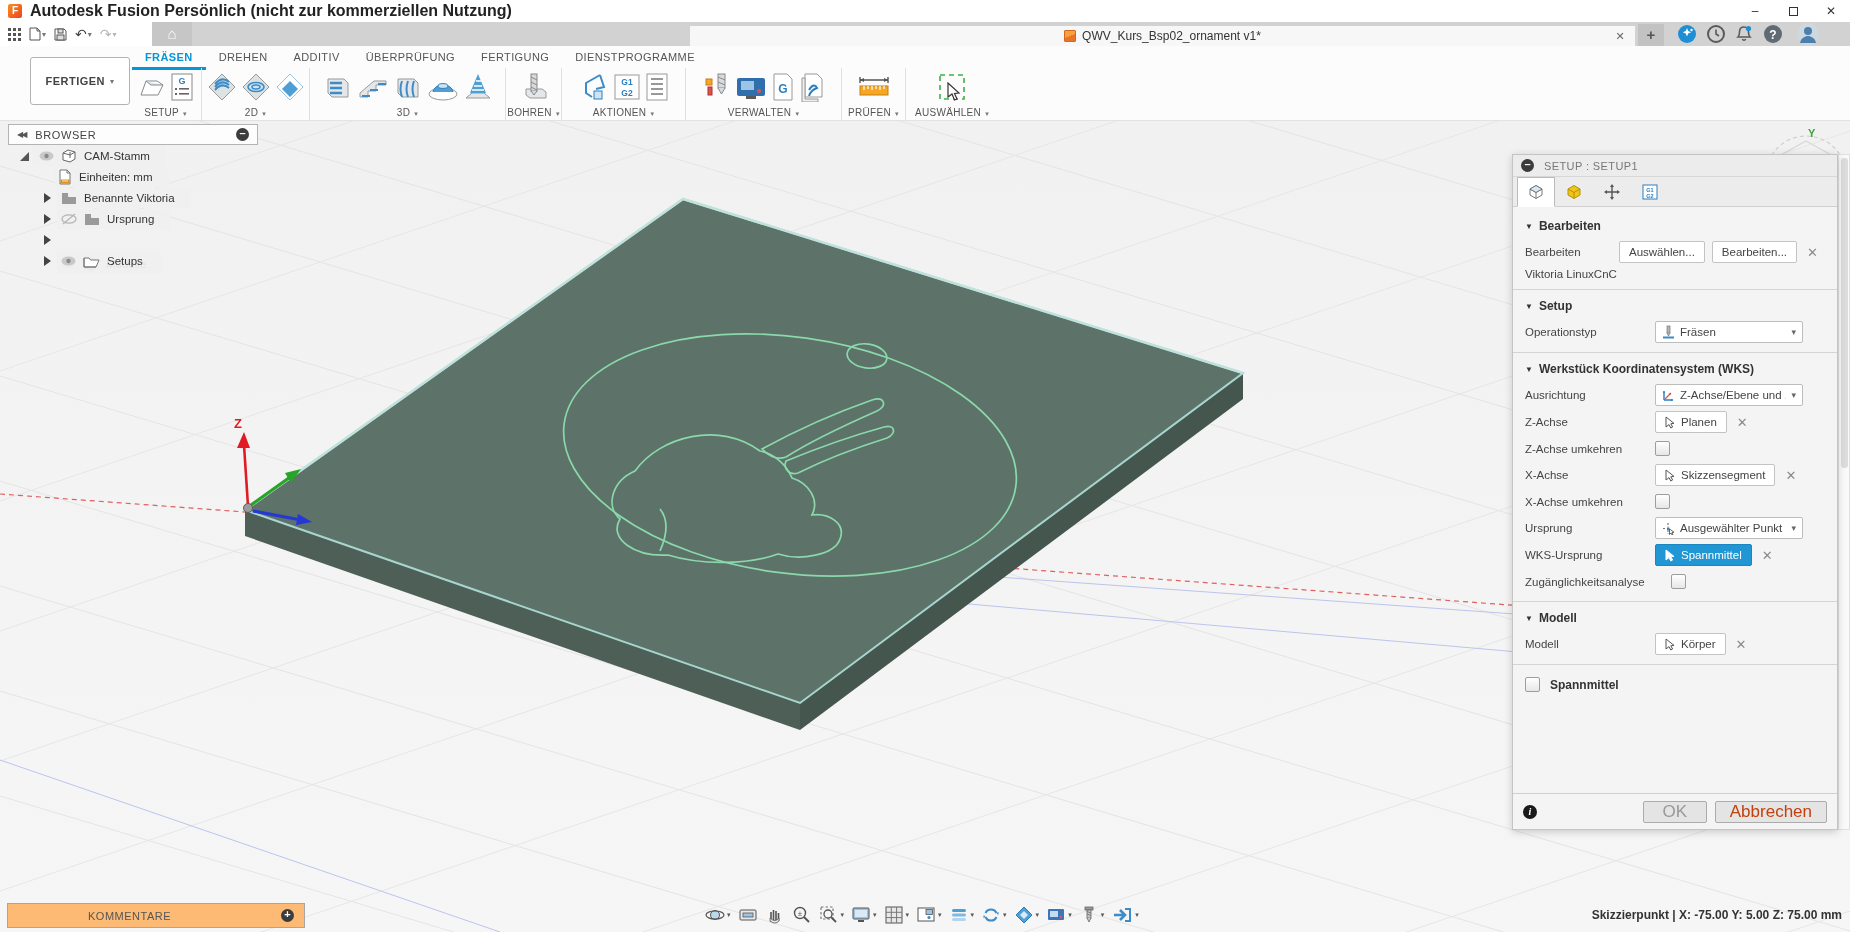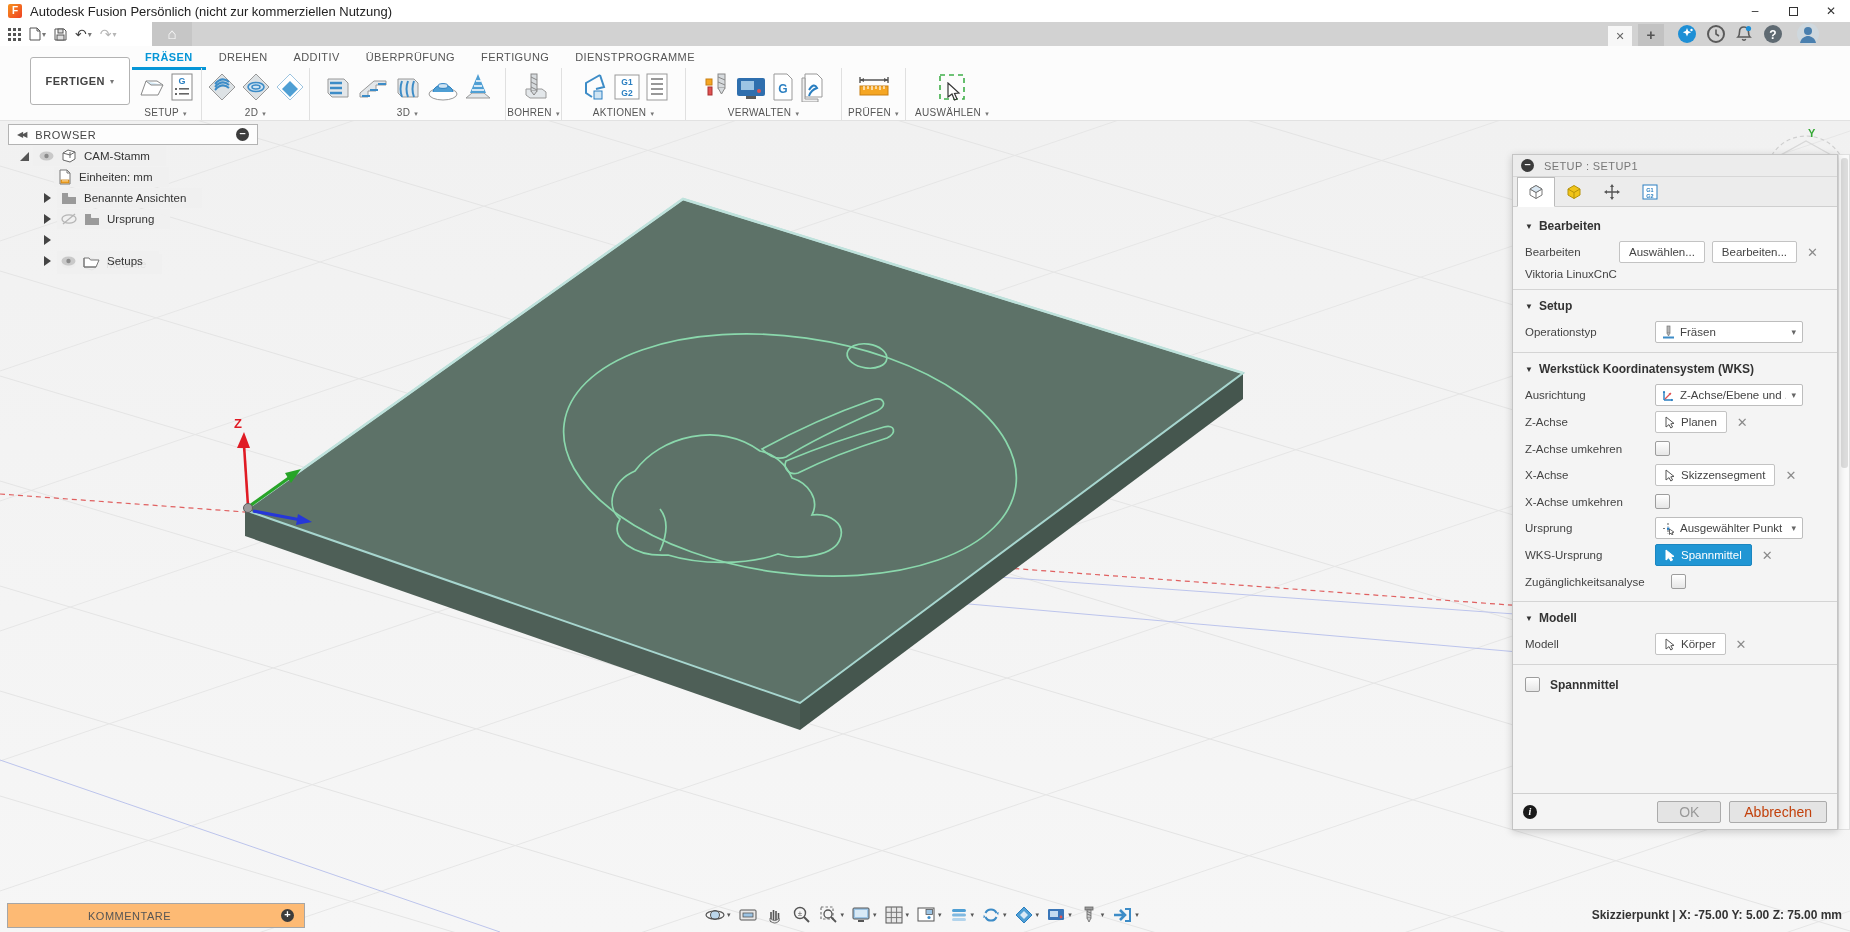--- a/index.html
+++ b/index.html
@@ -2,21 +2,21 @@
 <html><head>
 <meta charset="utf-8">
 <style>
   * { margin:0; padding:0; box-sizing:border-box; }
   html,body { width:1850px; height:932px; overflow:hidden; font-family:"Liberation Sans","DejaVu Sans",sans-serif; background:#f3f3f3; }
   #stage { position:relative; width:1850px; height:932px; background:#f3f3f3; }
 
   
   #titlebar { position:absolute; left:0; top:0; width:1850px; height:22px; background:#ffffff; display:flex; align-items:center; z-index:50;}
   .fusion-logo { width:14px; height:14px; margin-left:8px; border-radius:2px; background:linear-gradient(135deg,#f6921e,#ef4123); color:#fff; font-size:10px; font-weight:bold; text-align:center; line-height:14px;}
-  .win-title { margin-left:8px; font-size:13px; color:#222; }
+  .win-title { margin-left:8px; font-size:16px; color:#222;font-weight:bold; }
   .win-controls { position:absolute; right:0; top:0; height:22px; display:flex; }
   .win-btn { width:38px; height:22px; display:flex; align-items:center; justify-content:center; color:#333; font-size:12px; cursor:default;}
   .maxbox { width:9px; height:9px; border:1px solid #333; display:inline-block;}
 
   
   #tabstrip { position:absolute; left:0; top:22px; width:1850px; height:24px; background:#d2d2d2; z-index:49;}
   #quickbar { position:absolute; left:0; top:0; height:24px; width:152px; background:#fff; display:flex; align-items:center; gap:4px; padding-left:6px;}
   .qb-icon { display:flex; align-items:center; color:#555; font-size:13px; height:24px; padding:0 2px;}
   .qb-caret { font-size:8px; color:#777; margin-left:1px;}
   #home-btn { position:absolute; left:152px; top:0; width:40px; height:24px; background:#c6c6c6; color:#fdfdfd; font-size:15px; text-align:center; line-height:23px;}
@@ -73,21 +73,21 @@
   .dbtn.blue { background:#2096d4; border-color:#1b86c0; color:#fff;}
   .dx { color:#8a8a8a; font-size:13px; font-weight:bold; margin-left:10px;}
   .dselect { display:inline-flex; align-items:center; gap:5px; background:#fff; border:1px solid #bdbdbd; border-radius:2px; height:22px; width:148px; padding:0 6px; font-size:11.5px; color:#444;}
   .dselect .sel-text { flex:1; white-space:nowrap; overflow:hidden; }
   .dd-caret { font-size:9px; color:#666;}
   .cb { width:15px; height:15px; border:1px solid #9d9d9d; border-radius:2px; background:linear-gradient(#ffffff,#e6e6e6);}
   .dlg-divider { height:1px; background:#d4d4d4; margin:9px -12px 9px -12px;}
   .plain-text { font-size:11.5px; color:#444; margin:2px 0 6px 0;}
   #dlg-footer { position:absolute; left:0; bottom:0; width:100%; height:36px; border-top:1px solid #cfcfcf; display:flex; align-items:center; padding:0 10px;}
   .info-ic { width:14px; height:14px; border-radius:50%; background:#1a1a1a; color:#fff; font-size:10px; font-weight:bold; font-family:"Liberation Serif","DejaVu Serif",serif; text-align:center; line-height:14px; font-style:italic;}
-  .foot-btn { height:22px; border:1px solid #ababab; background:#e4e4e4; border-radius:2px; font-size:14px; font-family:inherit; padding:0 14px;}
+  .foot-btn { height:22px; border:1px solid #ababab; background:#e4e4e4; border-radius:2px; font-size:17px; font-family:inherit; padding:0 14px;}
   #btn-ok { margin-left:auto; color:#999; width:64px;}
   #btn-cancel { margin-left:8px; color:#c2410c;}
   #dlg-scrollbar { position:absolute; left:1838px; top:154px; width:12px; height:676px; background:#fafafa; border:1px solid #e0e0e0; z-index:19;}
   #dlg-thumb { position:absolute; left:2px; top:3px; width:7px; height:310px; background:#dcdcdc; border-radius:3px;}
 
   
   #comments-bar { position:absolute; left:7px; top:903px; width:298px; height:25px; background:#fdba74; border:1px solid #a6a6a6; display:flex; align-items:center; z-index:10;}
   #comments-label { font-size:11px; color:#555; letter-spacing:0.5px; margin-left:80px; flex:1;}
   #comments-bar .circle-btn { margin-right:10px;}
   #nav-toolbar { position:absolute; left:703px; top:902px; height:26px; display:flex; align-items:center; gap:3px; z-index:10;}
@@ -151,20 +151,24 @@
         <span>↶</span>
         <span class="qb-caret">▾</span>
       </span>
       <span class="qb-icon" style="font-size:14px;color:#b5b5b5;">
         <span>↷</span>
         <span class="qb-caret" style="color:#b5b5b5;">▾</span>
       </span>
     </div>
     <div id="home-btn"><span>⌂</span></div>
 
+    <div id="doc-tab">
+      <span class="doc-cube"></span>
+      <span class="doc-label">QWV_Kurs_Bsp02_ornament v1*</span>
+    </div>
     <div id="tab-close"><span>✕</span></div>
     <div id="tab-new"><span>+</span></div>
 
     <span class="strip-ico" style="left:1677px;">
       <svg width="20" height="20" viewBox="0 0 20 20">
           <circle cx="10" cy="10" r="9" fill="#1e8fd5"></circle>
           <path d="M10,4 l1.2,3 3,1.2 -3,1.2 -1.2,3 -1.2,-3 -3,-1.2 3,-1.2 z" fill="#fff"></path>
           <circle cx="14.5" cy="6" r="1.2" fill="#fff"></circle>
         </svg>
     </span>
@@ -446,21 +450,21 @@
       </span>
     </div>
 
     <div class="tree-row" style="padding-left:30px;">
       <span class="caret-closed"></span>
       <span class="tree-bg" style="padding-left:4px;">
         <svg width="16" height="13" viewBox="0 0 16 13">
             <path d="M1,3 h5 l1.5,2 h7.5 v7 h-14 z" fill="#9a9a9a"></path>
             <rect x="1" y="1" width="6" height="3" fill="#9a9a9a"></rect>
           </svg>
-        <span class="tree-label">Benannte Ansichten</span>
+        <span class="tree-label">Benannte Viktoria</span>
       </span>
     </div>
 
     <div class="tree-row" style="padding-left:30px;">
       <span class="caret-closed"></span>
       <span class="tree-bg" style="padding-left:4px;">
         <svg width="16" height="12" viewBox="0 0 16 12">
             <ellipse cx="8" cy="6" rx="7" ry="4.2" fill="none" stroke="#b5b5b5" stroke-width="1.3"></ellipse>
             <line x1="2" y1="11" x2="14" y2="1" stroke="#b5b5b5" stroke-width="1.3"></line>
           </svg>

